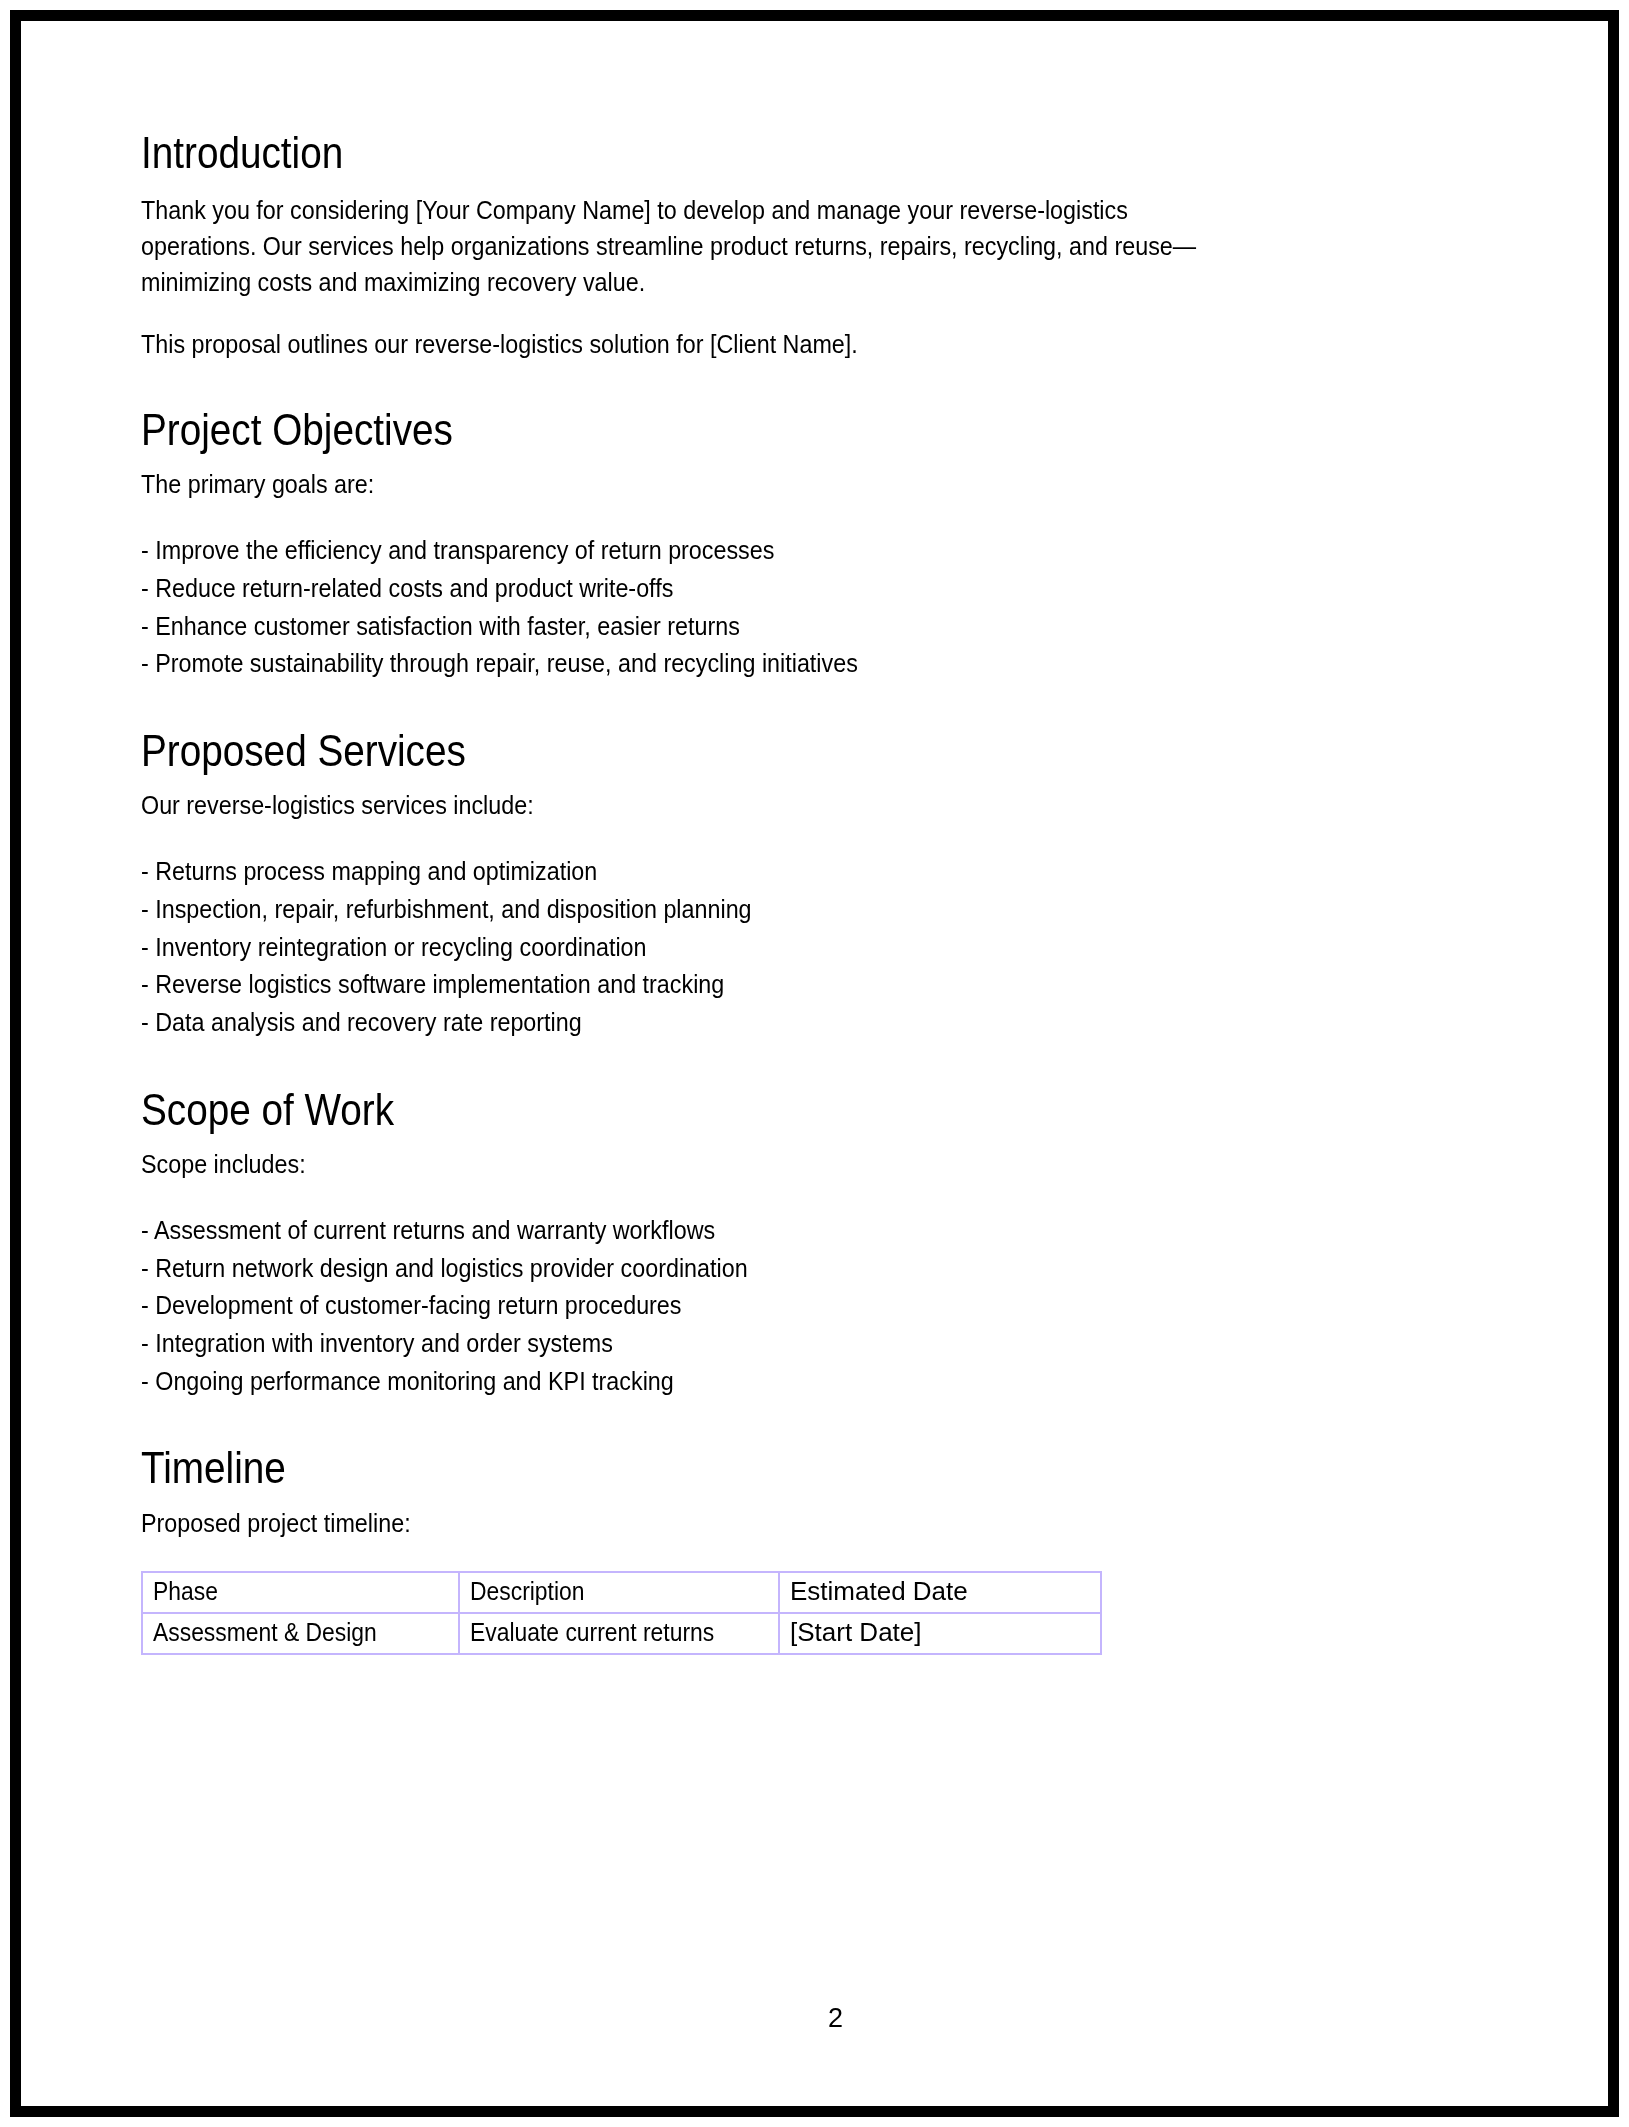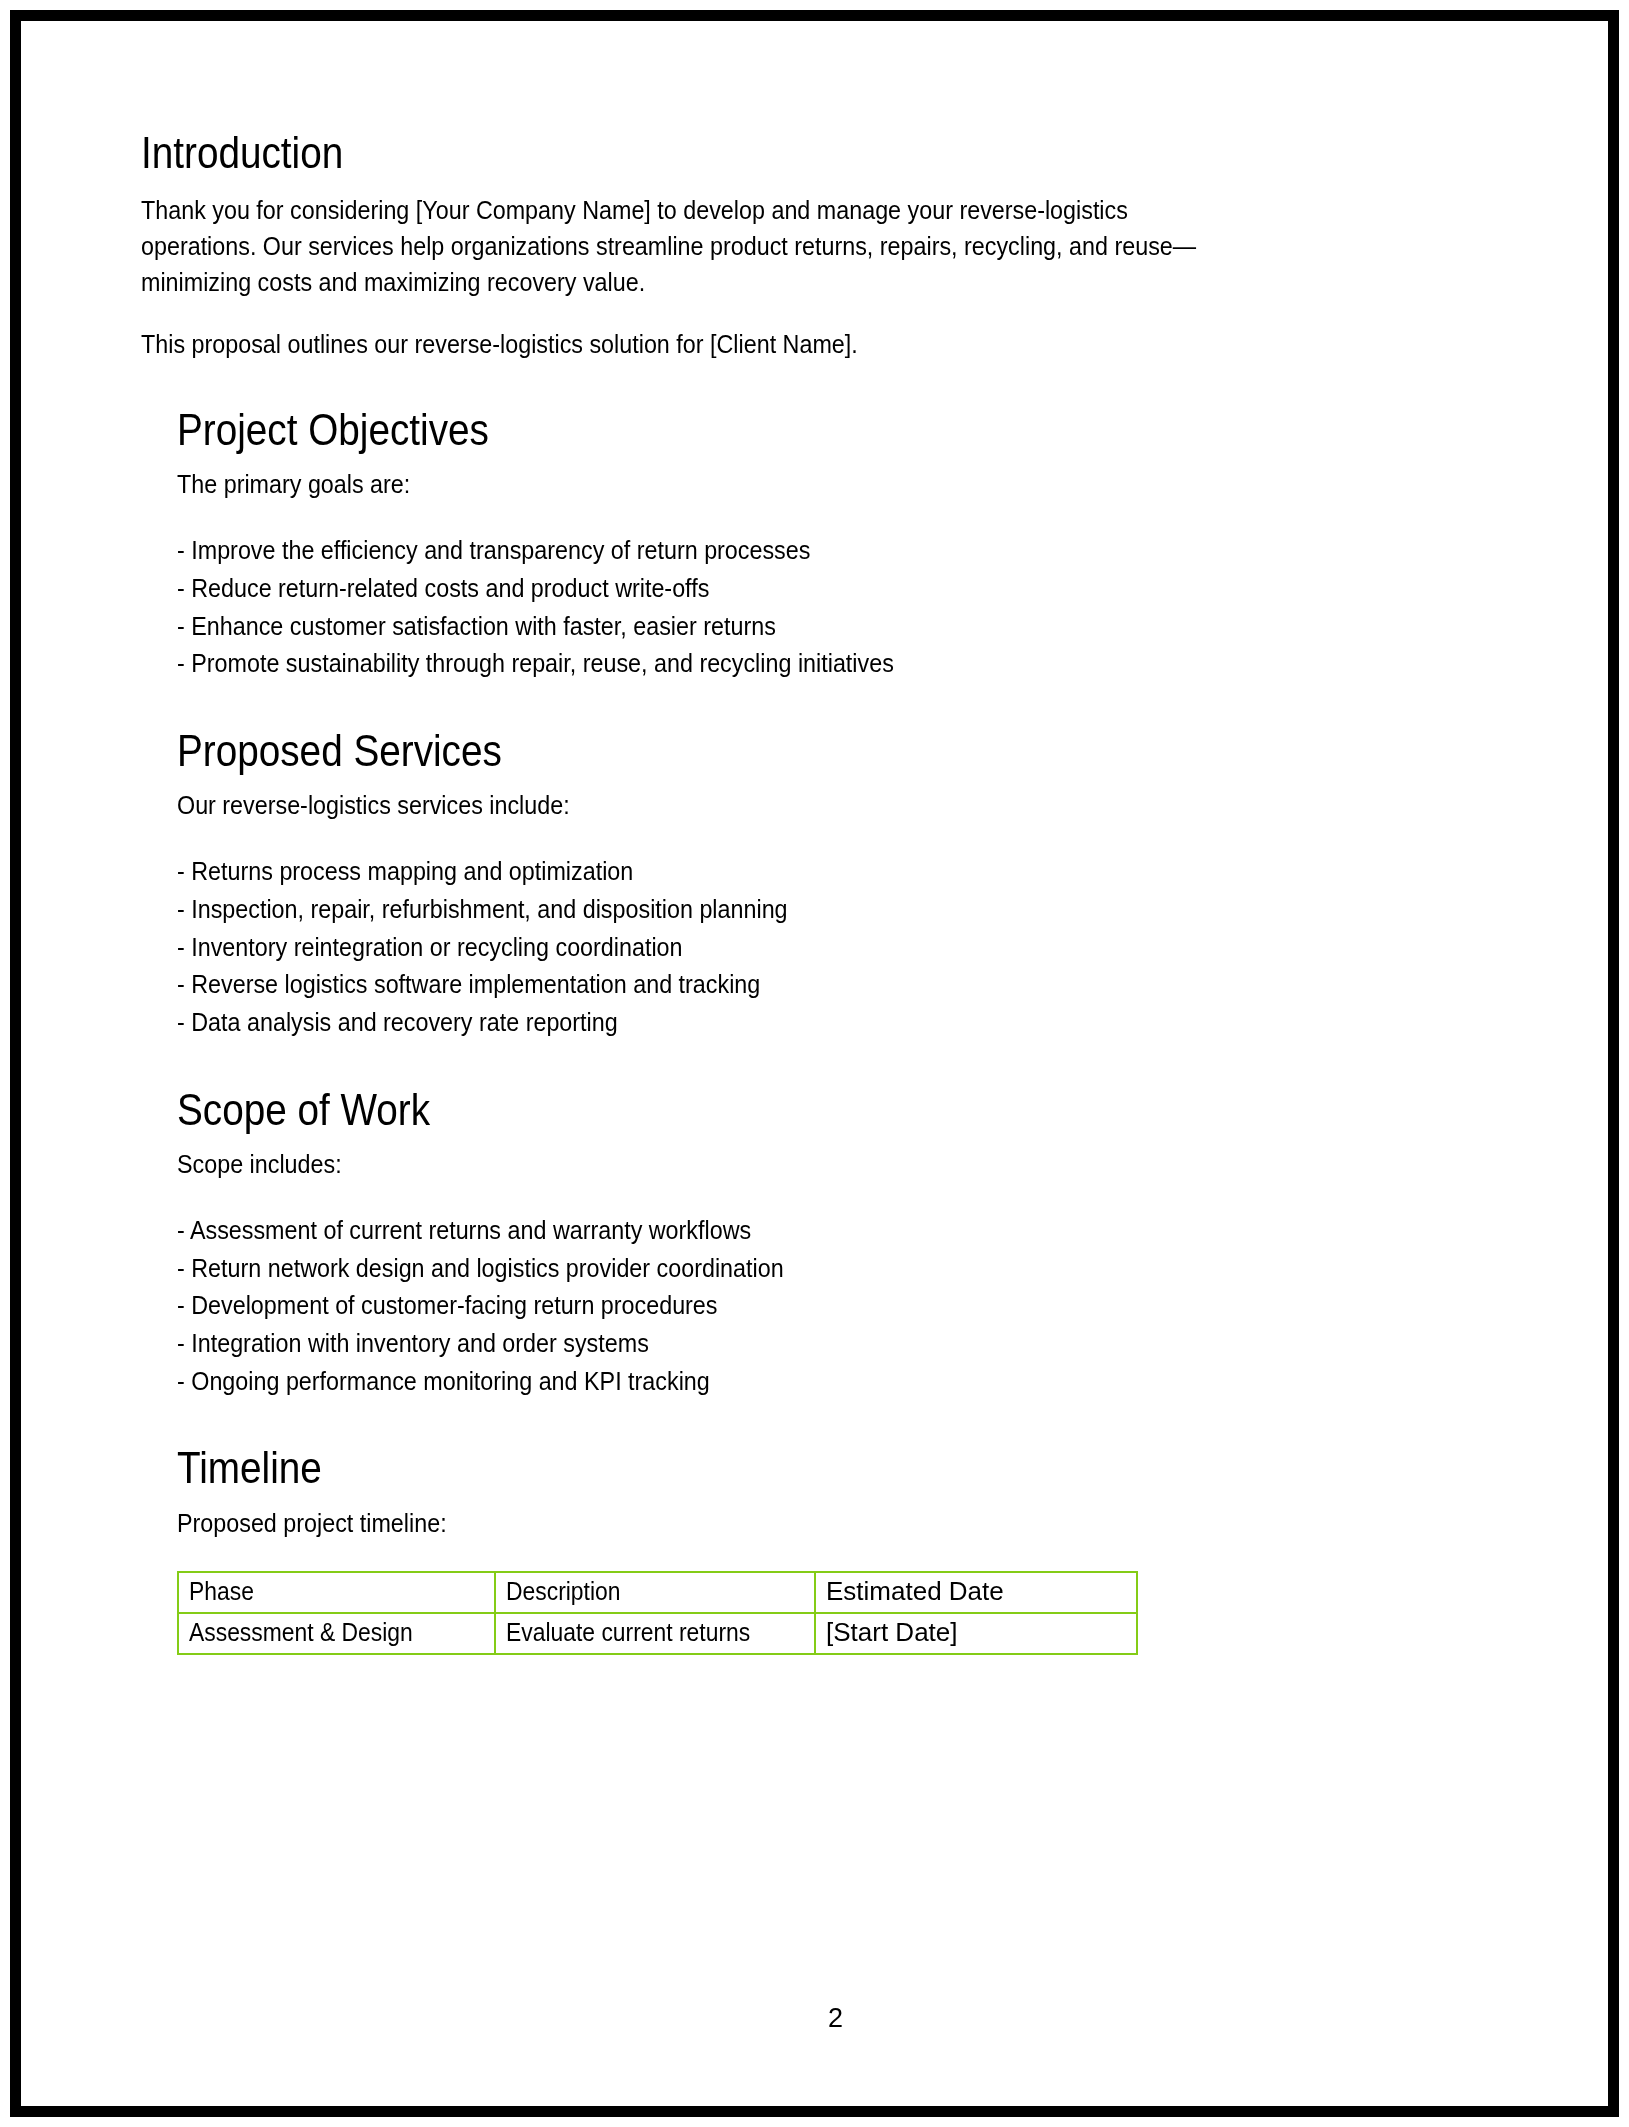--- a/index.html
+++ b/index.html
@@ -53,21 +53,21 @@
     letter-spacing: 0px;
     margin: 0;
     padding: 0;
     color: #000000;
     transform: scaleX(0.86);
     transform-origin: left center;
     white-space: nowrap;
   }
   .h-intro { margin-bottom: 14px; }
 
-  .section { margin-top: 44px; margin-left: 36px; }
+  .section { margin-top: 44px; }
   .section .heading { margin-bottom: 12px; }
 
   
   .para {
     font-size: 26.5px;
     line-height: 1.36;
     margin: 0;
     padding: 0;
     color: #000000;
     transform: scaleX(0.88);
@@ -96,21 +96,21 @@
 
   
   .timeline-table {
     border-collapse: collapse;
     margin-top: 30px;
     width: 893px;
     table-layout: fixed;
   }
   .timeline-table td,
   .timeline-table th {
-    border: 2px solid #84cc16;
+    border: 2px solid #c4b5fd;
     padding: 4px 10px 5px 10px;
     font-size: 26px;
     font-weight: 400;
     text-align: left;
     vertical-align: middle;
     line-height: 1.12;
     height: 30px;
     color: #000000;
     white-space: nowrap;
     overflow: hidden;

